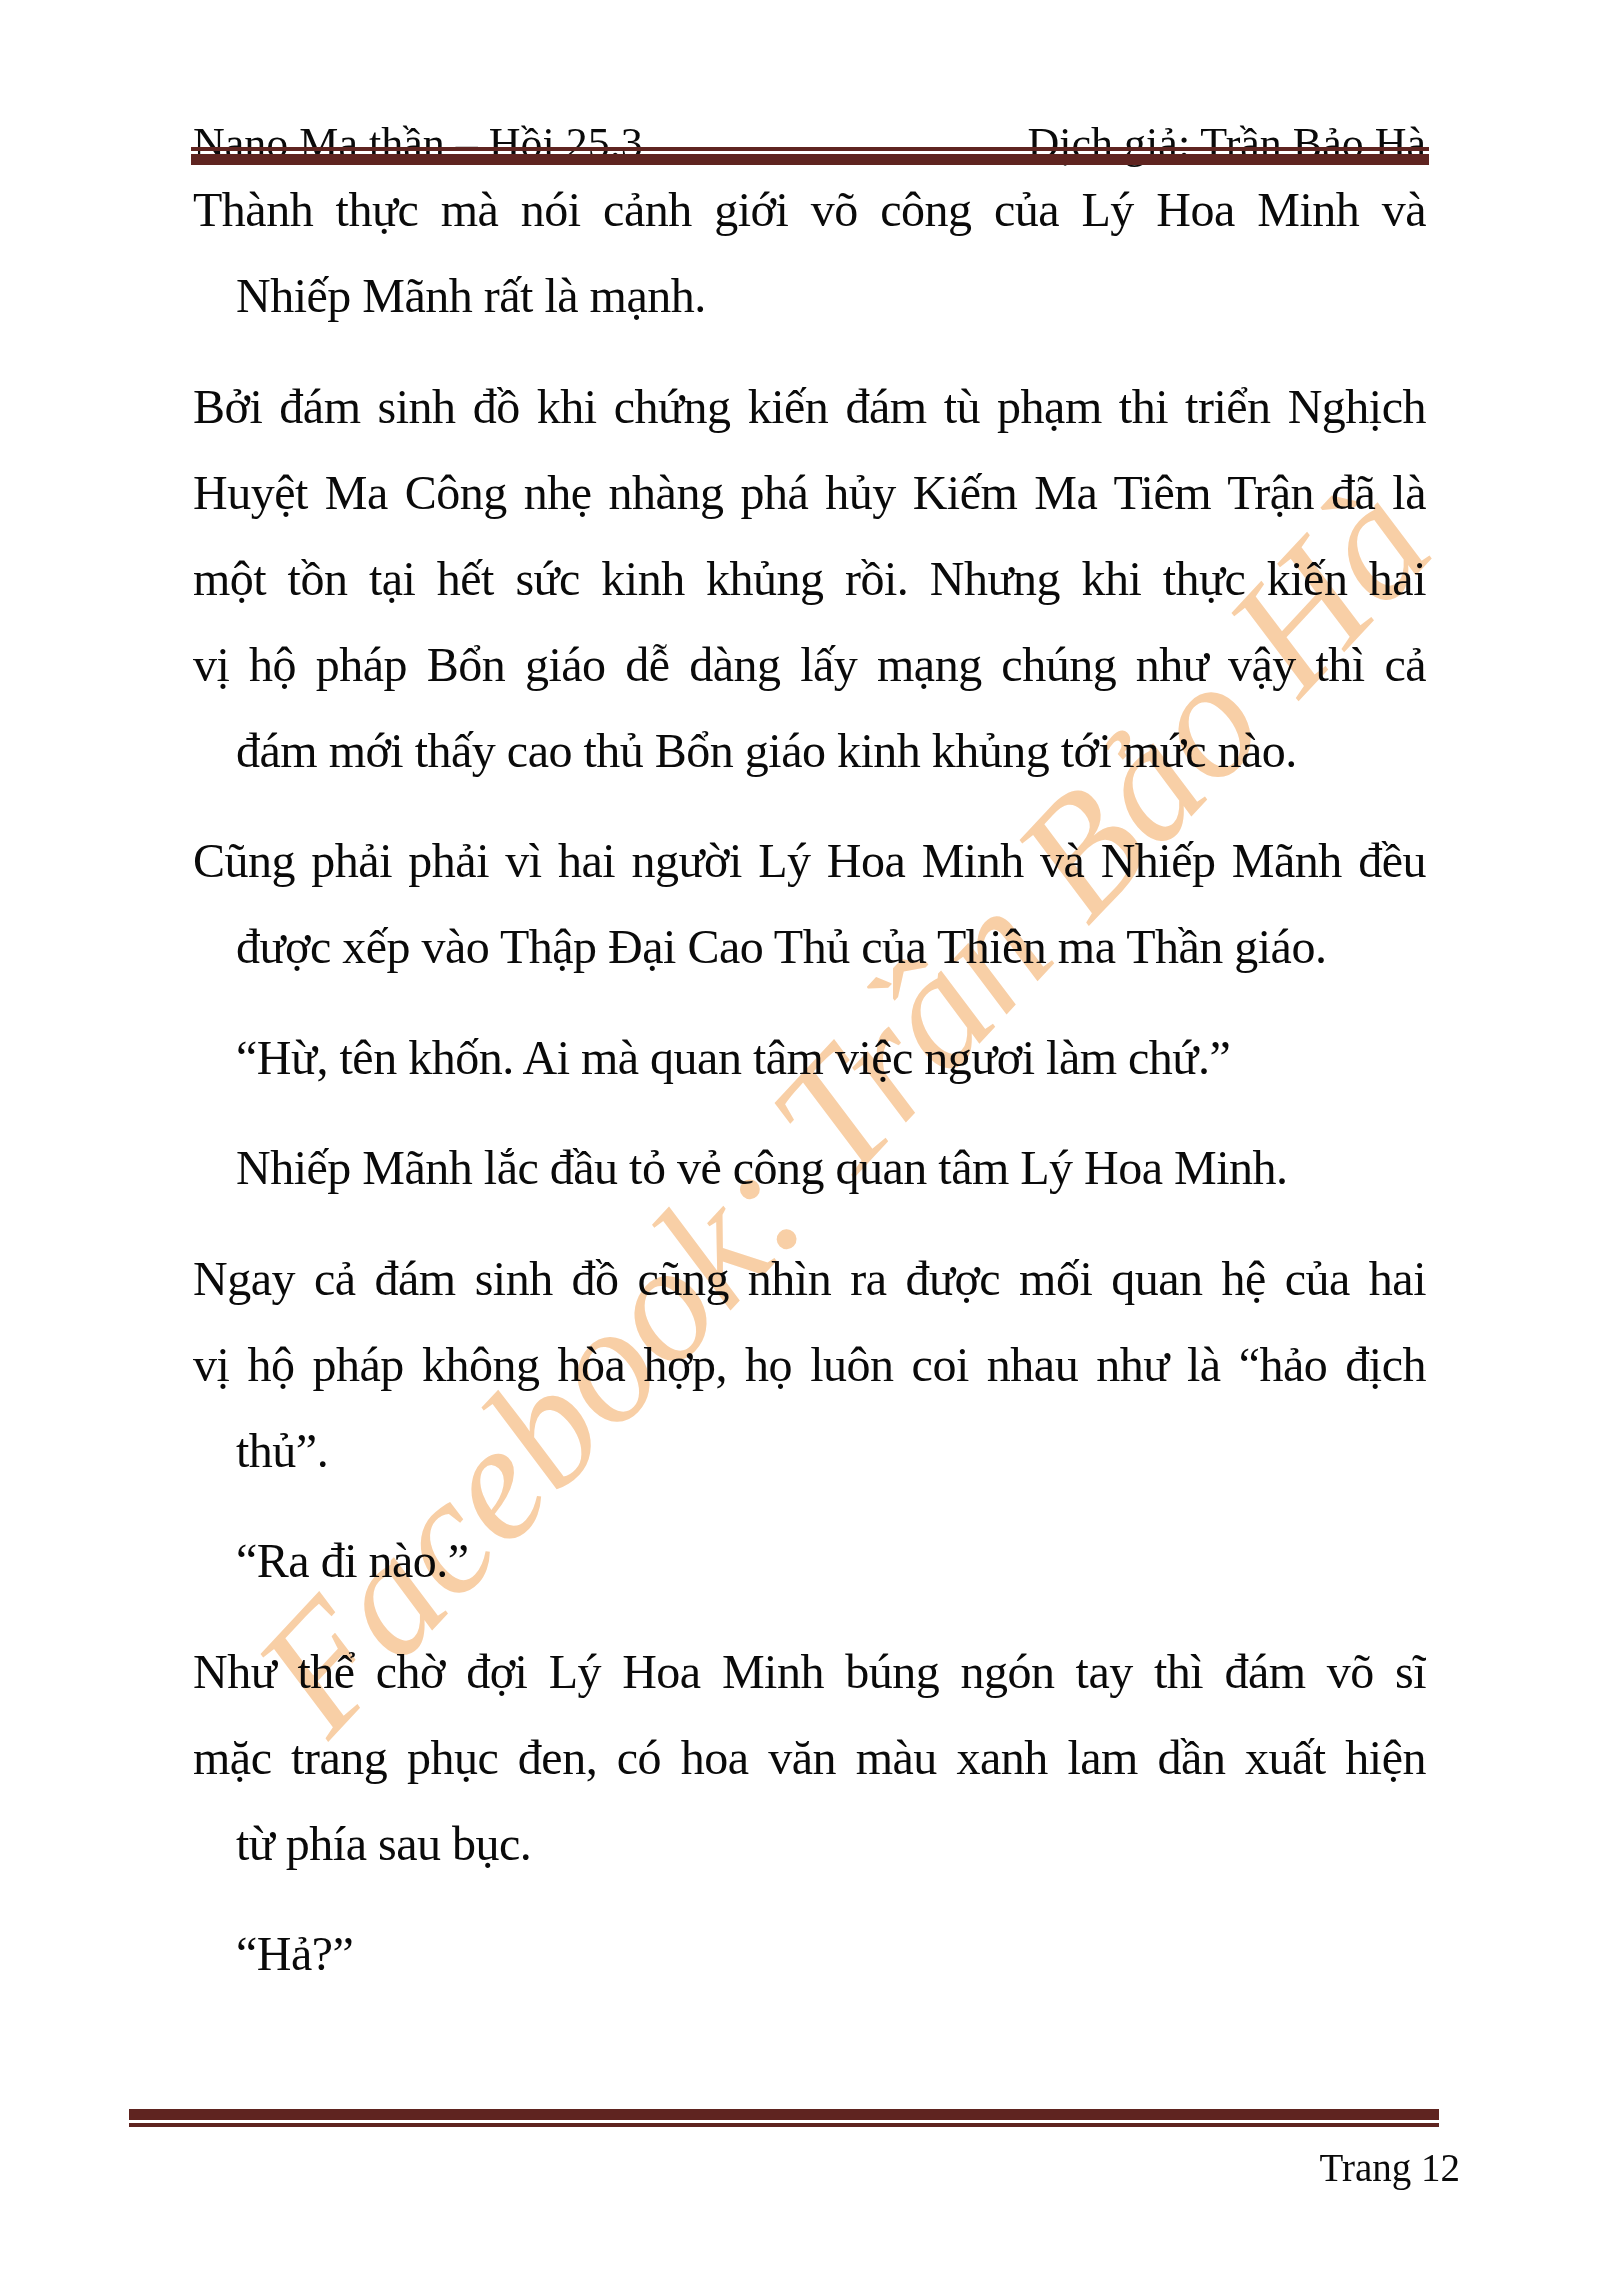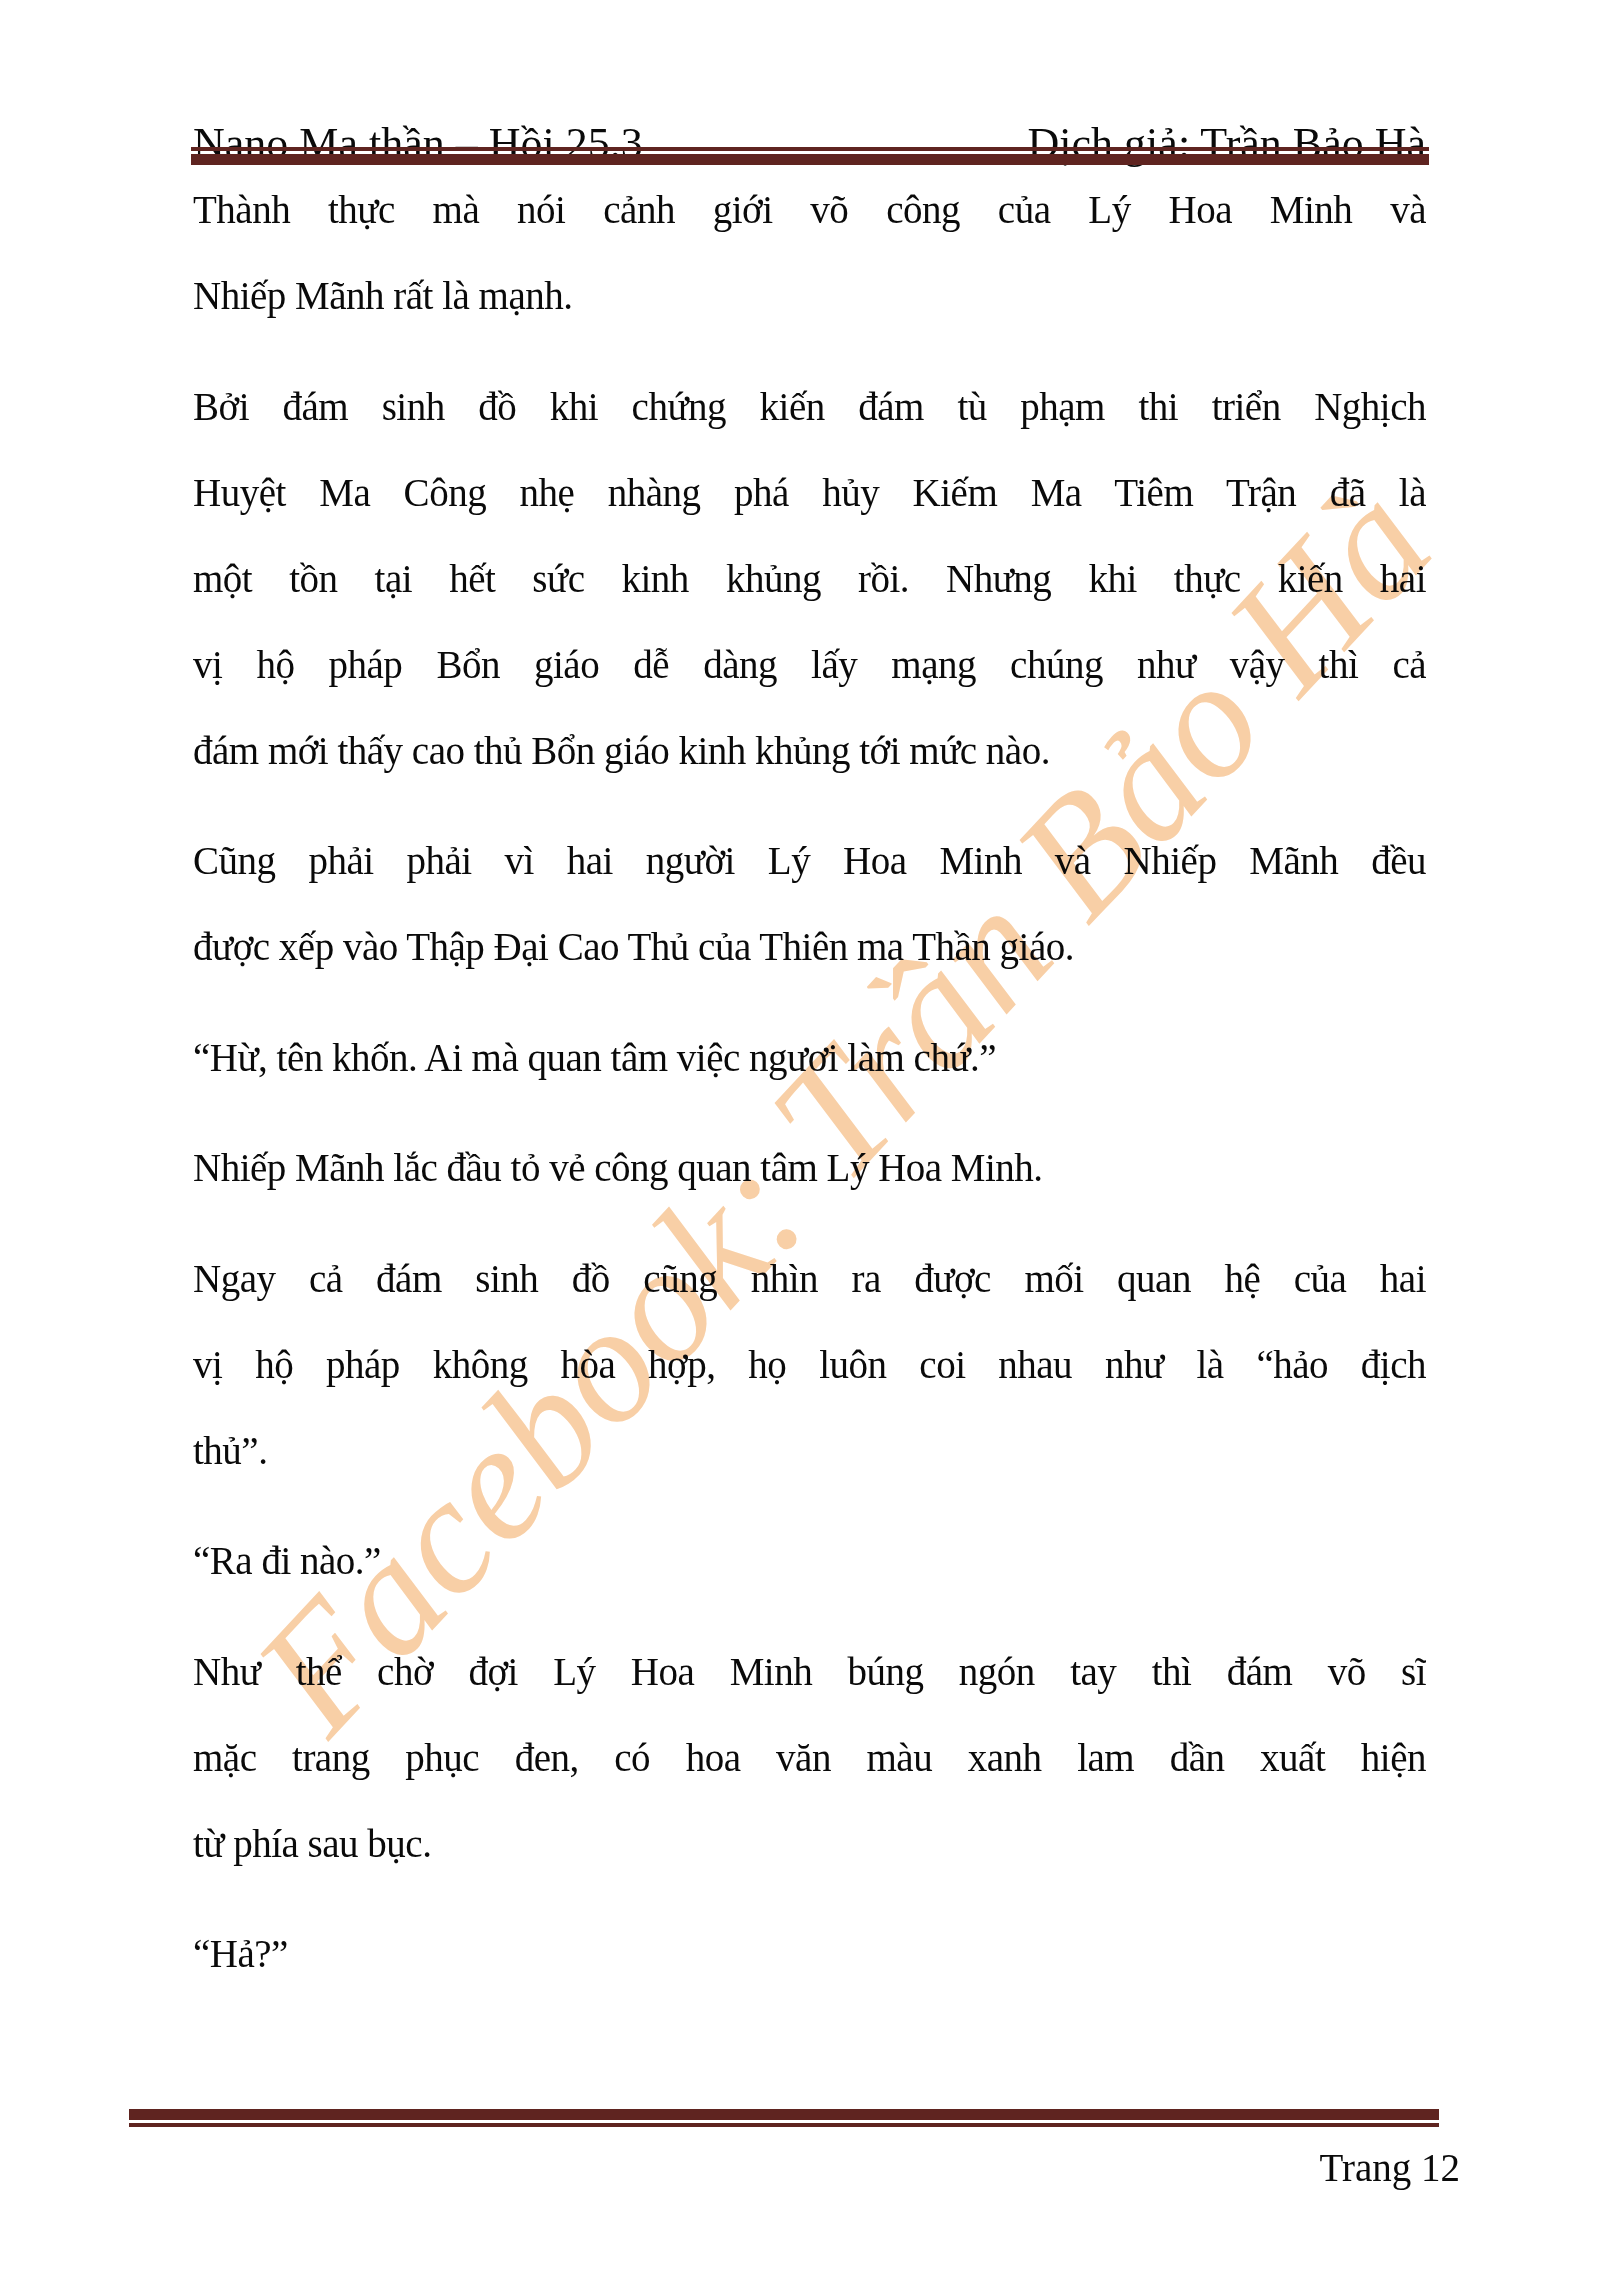--- a/index.html
+++ b/index.html
@@ -58,29 +58,29 @@
   
   .body-text {
     position: absolute;
     left: 193px;
     width: 1233px;
     top: 167px;
     z-index: 1;
   }
   .paragraph { margin: 0 0 24.5px 0; }
   .line {
-    font-size: 39px;
+    font-size: 48px;
     line-height: 86px;
     height: 86px;
     letter-spacing: -0.5px;
     text-align: justify;
     text-align-last: justify;
     overflow: hidden;
   }
-  .line.final { text-align-last: left; }
+  .line.final { text-align-last: left; margin-left: 43px; }
 
   
   .footer-rule {
     position: absolute;
     left: 129px;
     width: 1310px;
     top: 2109px;
     z-index: 2;
   }
   .footer-rule .thick { height: 10.8px; background: #5f2420; }

